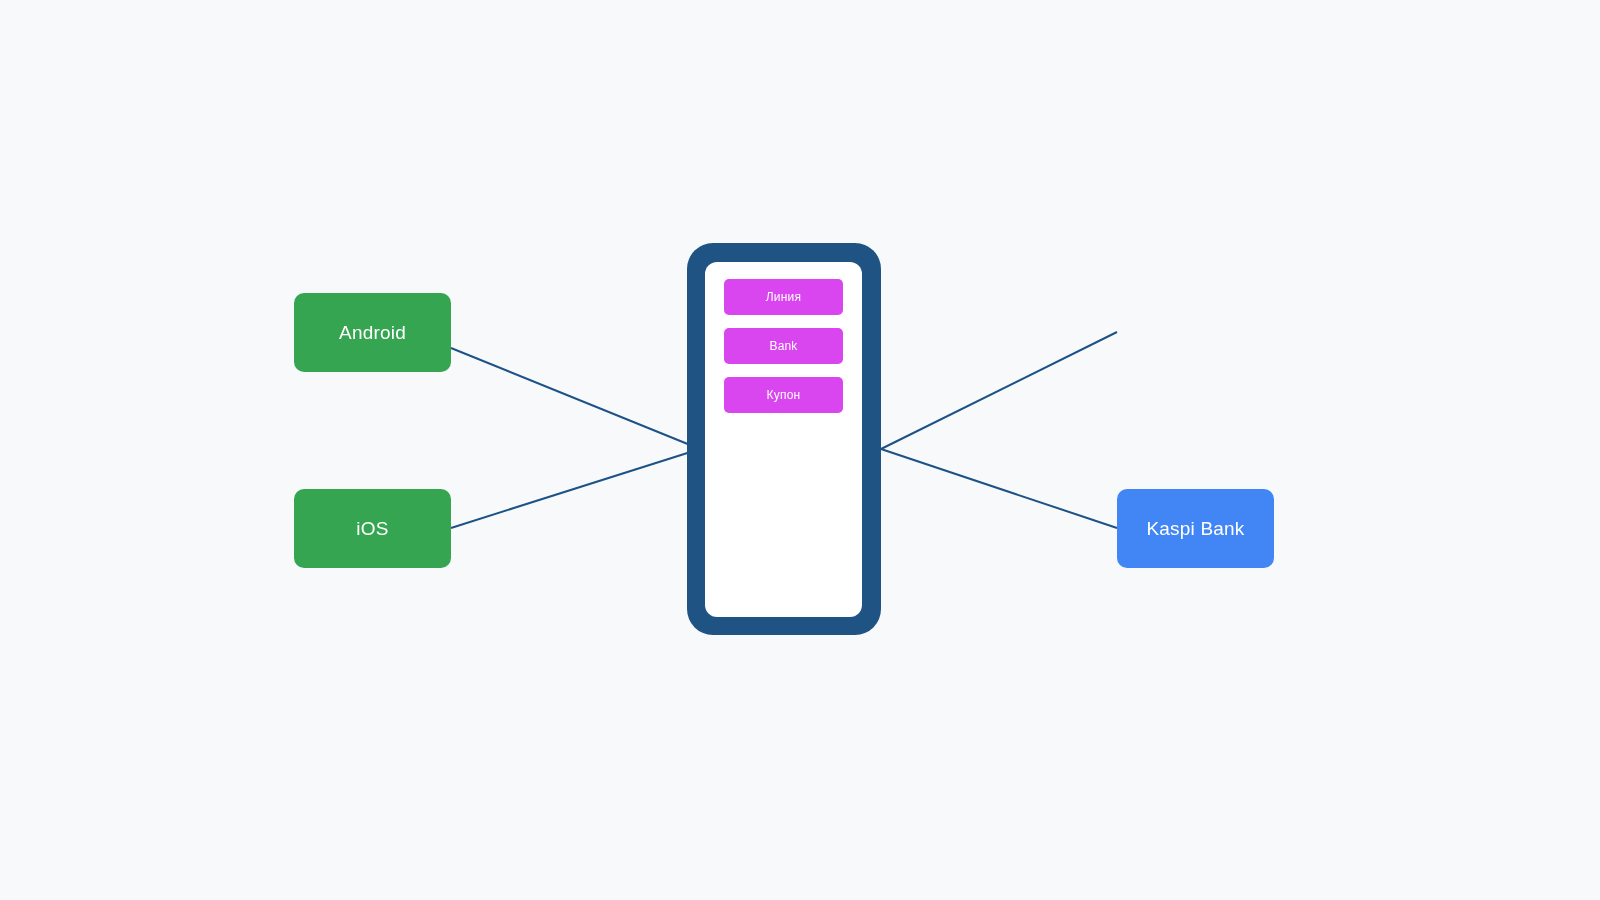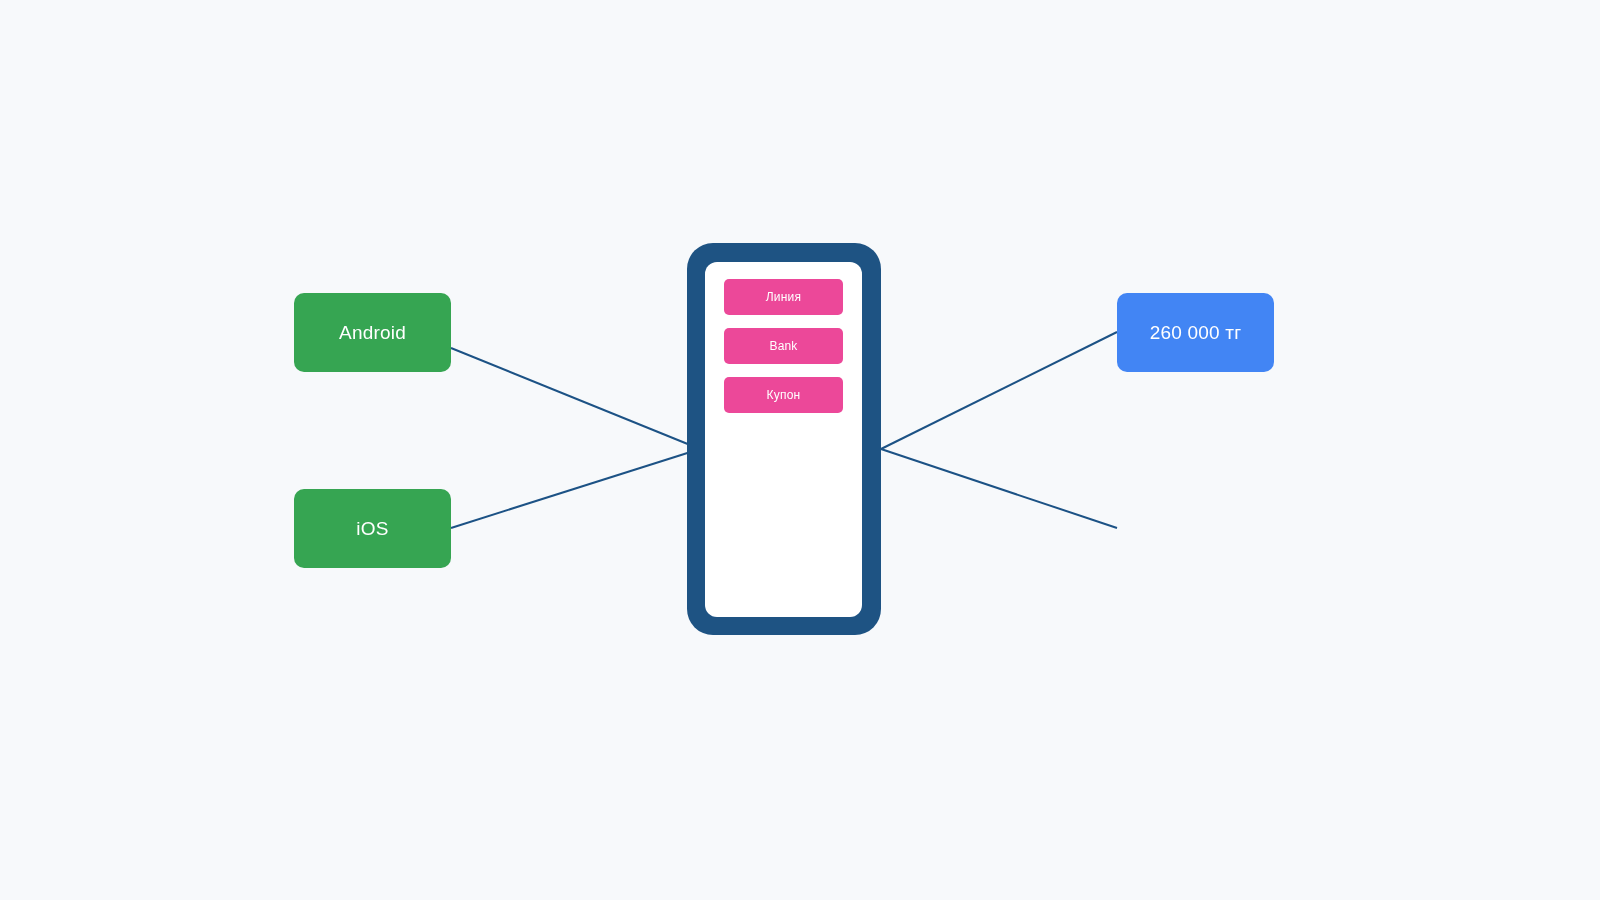--- a/index.html
+++ b/index.html
@@ -85,21 +85,21 @@
     box-sizing: border-box;
     padding: 17px 19px 0 19px;
     display: flex;
     flex-direction: column;
     align-items: stretch;
     gap: 13px;
     overflow: hidden;
   }
 
   .screen-button {
-    background: #ec4899;
+    background: #d946ef;
     color: #ffffff;
     border: none;
     border-radius: 5px;
     height: 36px;
     font-family: "Liberation Sans", sans-serif;
     font-size: 12px;
     letter-spacing: 0.2px;
     display: flex;
     align-items: center;
     justify-content: center;
@@ -121,24 +121,24 @@
   </svg>
 
   <div class="node node-platform" id="node-android">
     <span>Android</span>
   </div>
 
   <div class="node node-platform" id="node-ios">
     <span>iOS</span>
   </div>
 
-  <div class="node node-outcome" id="node-amount">
-    <span>260 000 тг</span>
+
+  <div class="node node-outcome" id="node-bank">
+    <span>Kaspi Bank</span>
   </div>
-
 
   <div id="phone-mockup">
     <div id="phone-screen">
       <button class="screen-button">Линия</button>
       <button class="screen-button">Bank</button>
       <button class="screen-button">Купон</button>
     </div>
   </div>
 
 </div>

